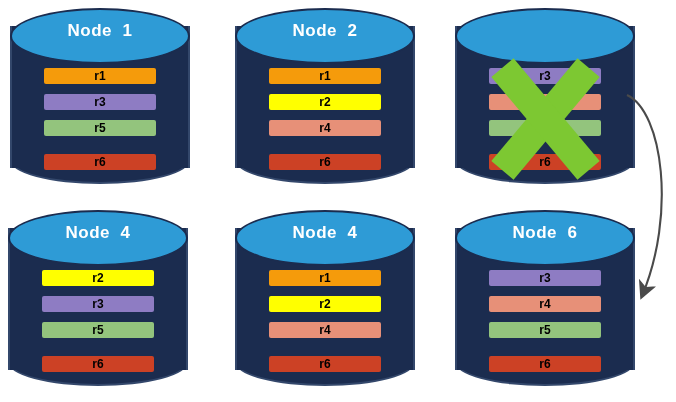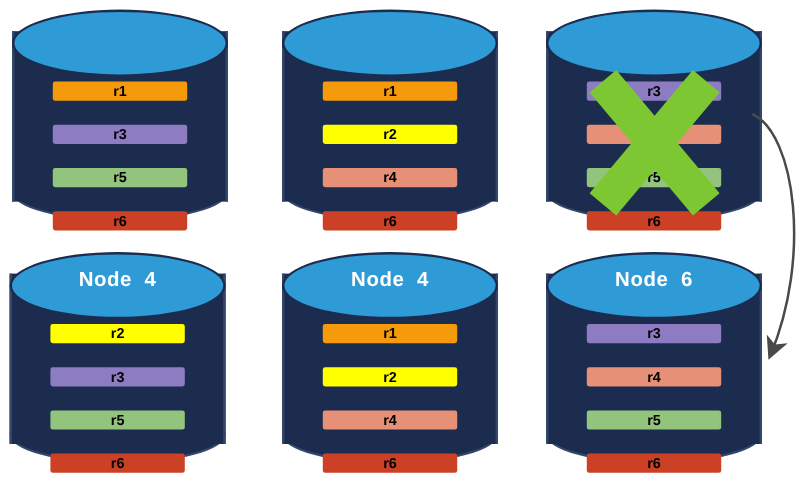--- a/index.html
+++ b/index.html
@@ -60,21 +60,21 @@
 
   
   .bars{
     position:absolute;
     left:34px;top:60px;
     width:112px;
     z-index:5;
   }
   .bar{
     height:16px;
-    margin-bottom:20px;
+    margin-bottom:10px;
     border-radius:2px;
     text-align:center;
     font-size:12px;
     font-weight:bold;
     color:#000000;
     line-height:16px;
   }
   .bar:last-child{margin-bottom:0;margin-top:18px;}
 
   
@@ -98,31 +98,33 @@
 </head>
 <body>
 
 <div id="stage">
 
   <div id="nodes">
       <div class="node" style="left: 10px; top: 8px;">
         <div class="cyl-bottom"></div>
         <div class="cyl-body"></div>
         <div class="cyl-top"></div>
+        <div class="node-label">Node  1</div>
         <div class="bars">
           <div class="bar" style="background: rgb(245, 155, 11);">r1</div>
           <div class="bar" style="background: rgb(142, 124, 195);">r3</div>
           <div class="bar" style="background: rgb(147, 196, 125);">r5</div>
           <div class="bar" style="background: rgb(204, 65, 37);">r6</div>
         </div>
       </div>
       <div class="node" style="left: 235px; top: 8px;">
         <div class="cyl-bottom"></div>
         <div class="cyl-body"></div>
         <div class="cyl-top"></div>
+        <div class="node-label">Node  2</div>
         <div class="bars">
           <div class="bar" style="background: rgb(245, 155, 11);">r1</div>
           <div class="bar" style="background: rgb(255, 255, 0);">r2</div>
           <div class="bar" style="background: rgb(231, 144, 120);">r4</div>
           <div class="bar" style="background: rgb(204, 65, 37);">r6</div>
         </div>
       </div>
       <div class="node" style="left: 455px; top: 8px;">
         <div class="cyl-bottom"></div>
         <div class="cyl-body"></div>

